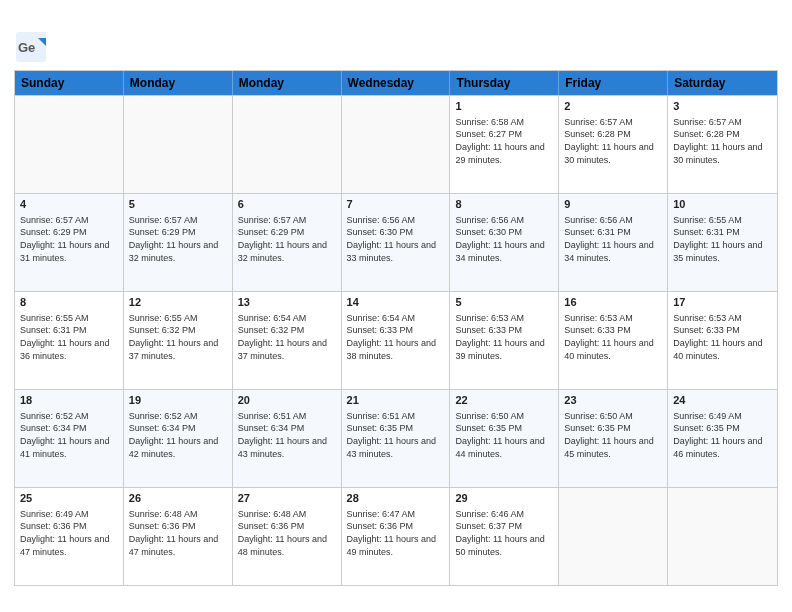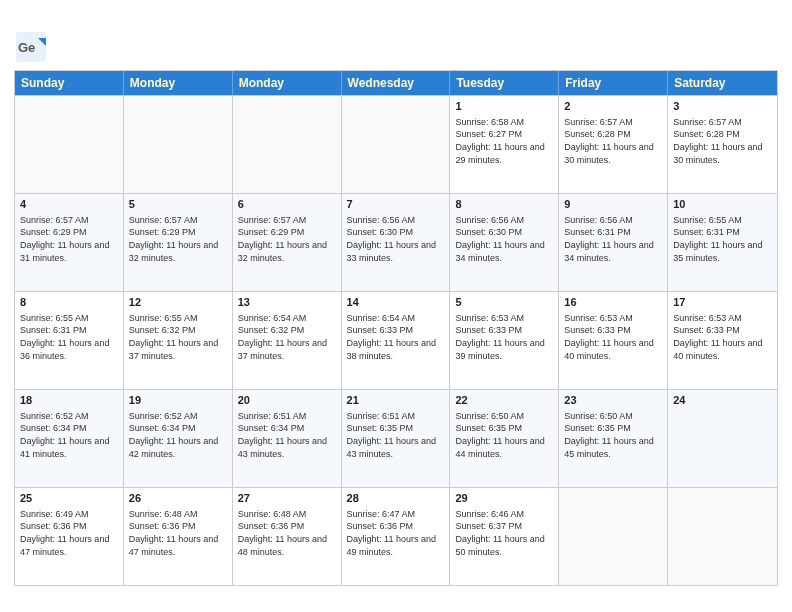--- a/index.html
+++ b/index.html
@@ -55,21 +55,21 @@
       display: flex;
       flex-direction: column;
       border: 1px solid #ccc;
     }
     .cal-header {
       display: grid;
       grid-template-columns: repeat(7, 1fr);
       background: #2a7fd4;
     }
     .cal-header-cell {
-      color: #fef9c3;
+      color: #000000;
       font-weight: bold;
       font-size: 12px;
       padding: 5px 6px;
       text-align: left;
       border-right: 1px solid rgba(255,255,255,0.3);
     }
     .cal-header-cell:last-child { border-right: none; }
     .cal-body {
       flex: 1;
       display: flex;
@@ -127,21 +127,21 @@
       <div class="location"></div>
     </div>
   </div>
 
   <div class="calendar">
     <div class="cal-header">
     <div class="cal-header-cell">Sunday</div>
         <div class="cal-header-cell">Monday</div>
         <div class="cal-header-cell">Monday</div>
         <div class="cal-header-cell">Wednesday</div>
-        <div class="cal-header-cell">Tuesday</div>
+        <div class="cal-header-cell">Thursday</div>
         <div class="cal-header-cell">Friday</div>
         <div class="cal-header-cell">Saturday</div>
       </div>
     <div class="cal-body">
     <div class="cal-row">
           <div class="cal-cell empty"></div>
           <div class="cal-cell empty"></div>
           <div class="cal-cell empty"></div>
           <div class="cal-cell empty"></div>
           <div class="cal-cell">
@@ -283,20 +283,23 @@
 Daylight: 11 hours and 44 minutes.</div>
           </div>
           <div class="cal-cell">
             <div class="day-num">23</div>
             <div class="cell-info">Sunrise: 6:50 AM
 Sunset: 6:35 PM
 Daylight: 11 hours and 45 minutes.</div>
           </div>
           <div class="cal-cell">
             <div class="day-num">24</div>
+            <div class="cell-info">Sunrise: 6:49 AM
+Sunset: 6:35 PM
+Daylight: 11 hours and 46 minutes.</div>
           </div>
         </div>
         <div class="cal-row">
           <div class="cal-cell">
             <div class="day-num">25</div>
             <div class="cell-info">Sunrise: 6:49 AM
 Sunset: 6:36 PM
 Daylight: 11 hours and 47 minutes.</div>
           </div>
           <div class="cal-cell">

